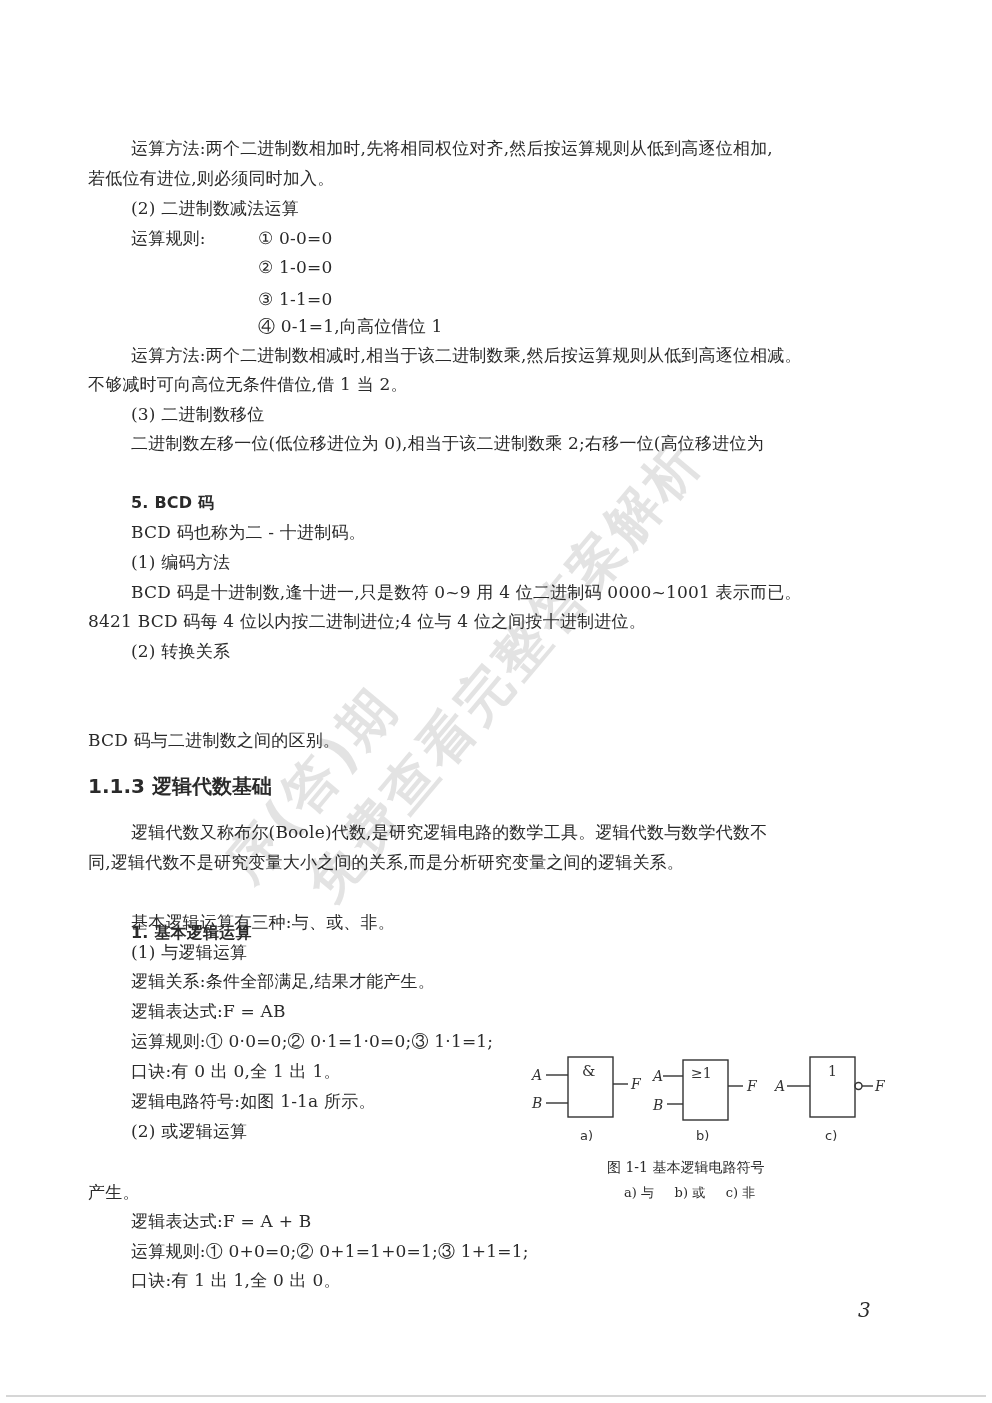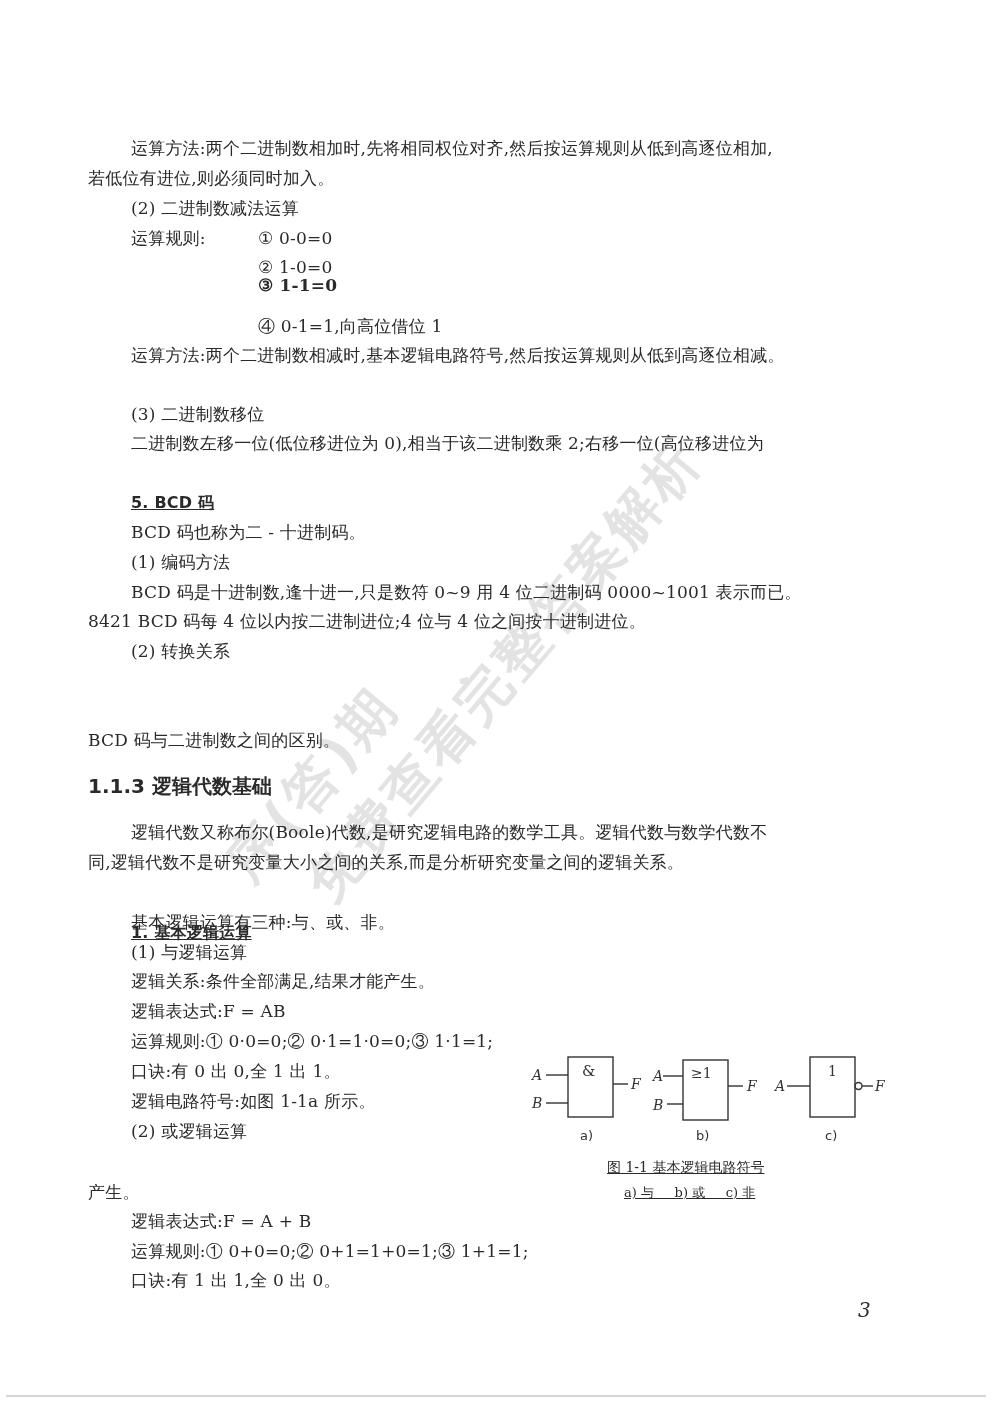--- a/index.html
+++ b/index.html
@@ -6,54 +6,55 @@
   body {
     width: 992px; height: 1403px; background: #ffffff; position: relative; overflow: hidden;
     font-family: "DejaVu Serif", "Liberation Serif", serif; color: #2a2a2a;
   }
   .page { position: absolute; left: 0; top: 0; width: 992px; height: 1403px; }
   .line { position: absolute; font-size: 17px; line-height: 22px; white-space: nowrap; letter-spacing: 0.2px; }
   .indent { left: 131px; }
   .flush { left: 88px; }
   .rule { left: 258px; }
   .heading { position: absolute; left: 88px; font-size: 20px; font-weight: bold; line-height: 26px; font-family: "DejaVu Sans", "Liberation Sans", sans-serif; }
-  .subhead { font-family: "DejaVu Sans", "Liberation Sans", sans-serif; font-weight: bold; font-size: 16px; text-decoration: underline; }
+  .subhead { font-family: "DejaVu Sans", "Liberation Sans", sans-serif; font-weight: bold; font-size: 16px; }
   .watermark {
     position: absolute; left: 230px; top: 430px; width: 720px; height: 420px;
     pointer-events: none; opacity: 0.16;
   }
   .wm-text {
     position: absolute; font-family: "DejaVu Sans", sans-serif; font-weight: bold; font-size: 54px;
     color: #555; transform: rotate(-50deg); transform-origin: left top; white-space: nowrap; letter-spacing: 4px;
   }
   .fig { position: absolute; left: 525px; top: 1050px; width: 360px; height: 130px; }
   .fig svg { position: absolute; left: 0; top: 0; }
-  .caption { position: absolute; font-size: 14px; line-height: 18px; white-space: nowrap; font-family: "DejaVu Serif", serif; text-decoration: underline; }
+  .caption { position: absolute; font-size: 14px; line-height: 18px; white-space: nowrap; font-family: "DejaVu Serif", serif; }
   .pagenum { position: absolute; left: 858px; top: 1298px; font-size: 20px; font-style: italic; }
   .bottom-rule { position: absolute; left: 6px; top: 1395px; width: 980px; height: 2px; background: #d6d6d6; }
 </style>
 </head>
 <body>
 
 <div class="page">
 
   <div class="watermark">
     <div class="wm-text" style="left:-20px; top:420px;">序(答)期</div>
     <div class="wm-text" style="left:60px; top:440px;">免费查看完整答案解析</div>
   </div>
 
   <div class="line indent" style="top:137px;">运算方法:两个二进制数相加时,先将相同权位对齐,然后按运算规则从低到高逐位相加,</div>
   <div class="line flush" style="top:167px;">若低位有进位,则必须同时加入。</div>
   <div class="line indent" style="top:197px;">(2) 二进制数减法运算</div>
   <div class="line indent" style="top:227px;">运算规则:</div>
   <div class="line rule" style="top:227px;">① 0-0=0</div>
   <div class="line rule" style="top:256px;">② 1-0=0</div>
-  <div class="line rule" style="top:274px;font-weight:bold;">③ 1-1=0</div>
+  <div class="line rule" style="top:288px;">③ 1-1=0</div>
   <div class="line rule" style="top:315px;">④ 0-1=1,向高位借位 1</div>
-  <div class="line indent" style="top:344px;">运算方法:两个二进制数相减时,基本逻辑电路符号,然后按运算规则从低到高逐位相减。</div>
+  <div class="line indent" style="top:344px;">运算方法:两个二进制数相减时,相当于该二进制数乘,然后按运算规则从低到高逐位相减。</div>
+  <div class="line flush" style="top:373px;">不够减时可向高位无条件借位,借 1 当 2。</div>
   <div class="line indent" style="top:403px;">(3) 二进制数移位</div>
   <div class="line indent" style="top:432px;">二进制数左移一位(低位移进位为 0),相当于该二进制数乘 2;右移一位(高位移进位为</div>
   <div class="line indent subhead" style="top:492px;">5. BCD 码</div>
   <div class="line indent" style="top:521px;">BCD 码也称为二 - 十进制码。</div>
   <div class="line indent" style="top:551px;text-align:center;">(1) 编码方法</div>
   <div class="line indent" style="top:581px;">BCD 码是十进制数,逢十进一,只是数符 0~9 用 4 位二进制码 0000~1001 表示而已。</div>
   <div class="line flush" style="top:610px;">8421 BCD 码每 4 位以内按二进制进位;4 位与 4 位之间按十进制进位。</div>
   <div class="line indent" style="top:640px;">(2) 转换关系</div>
   <div class="line flush" style="top:729px;">BCD 码与二进制数之间的区别。</div>
 

